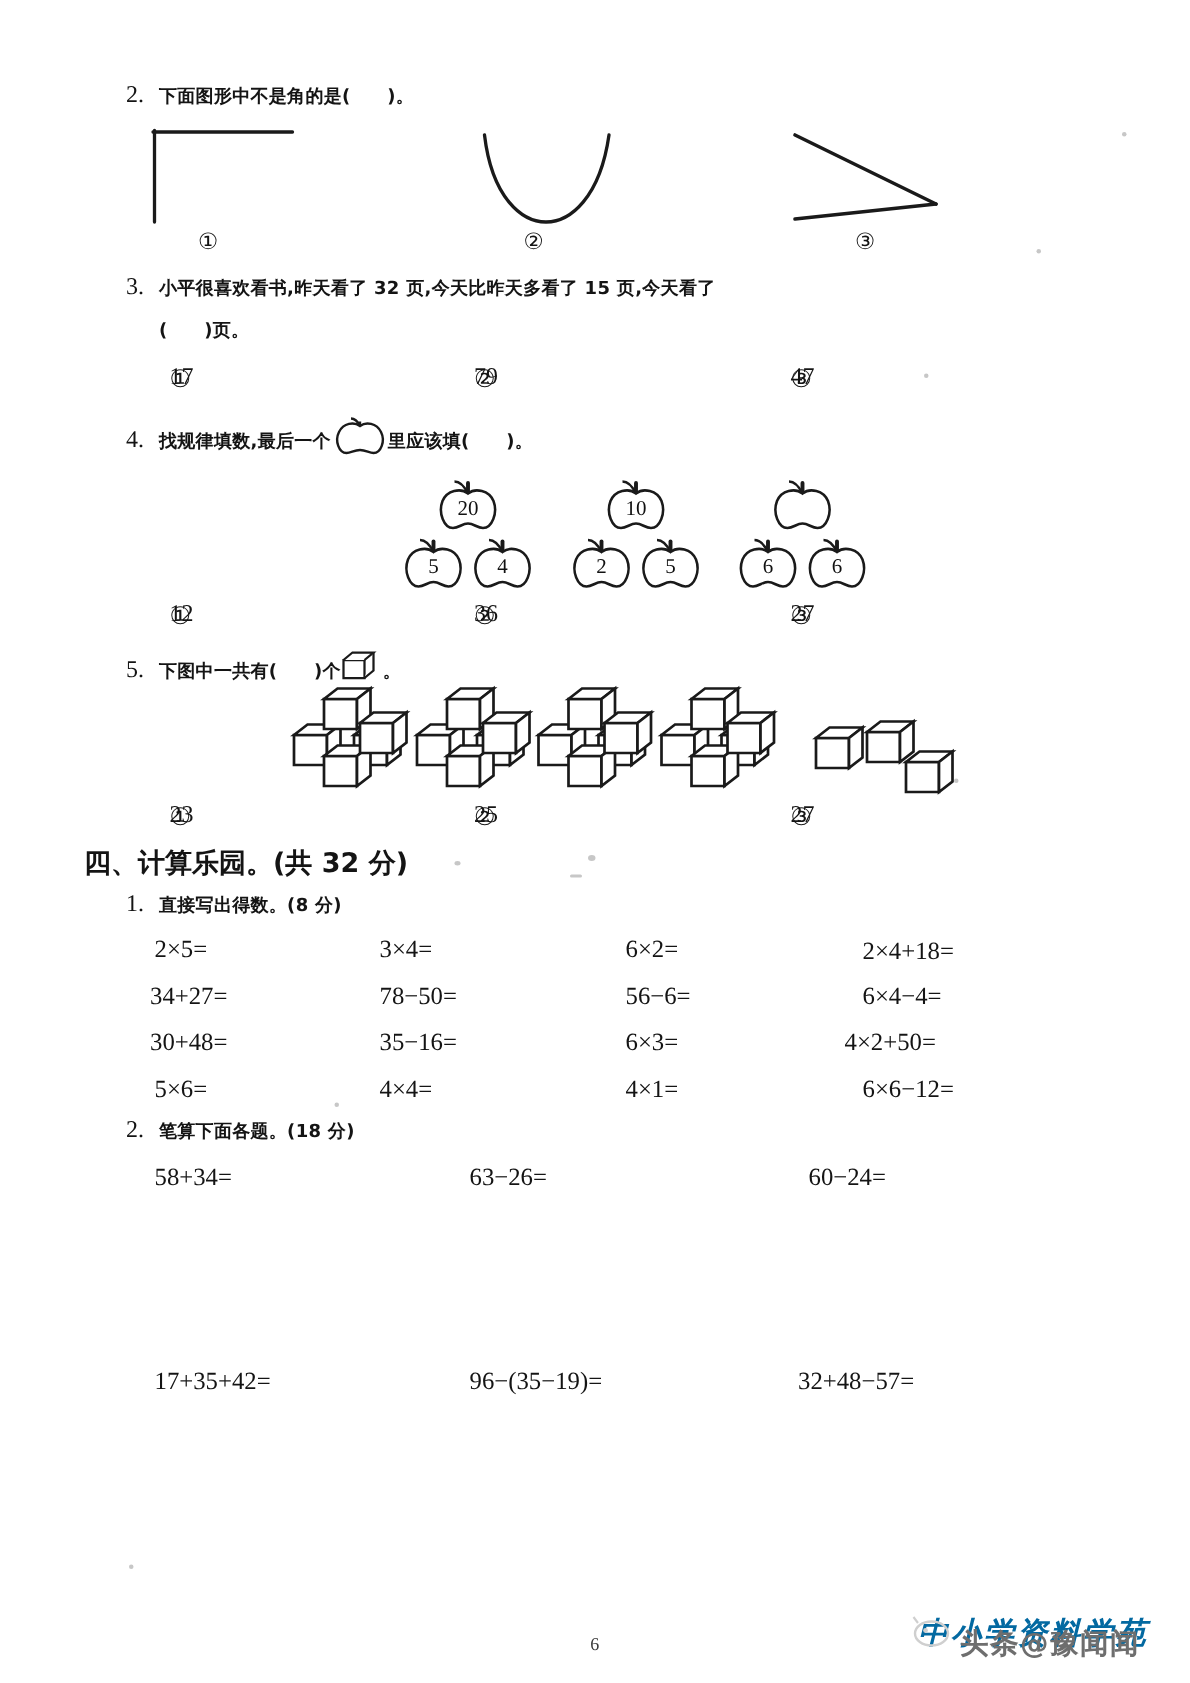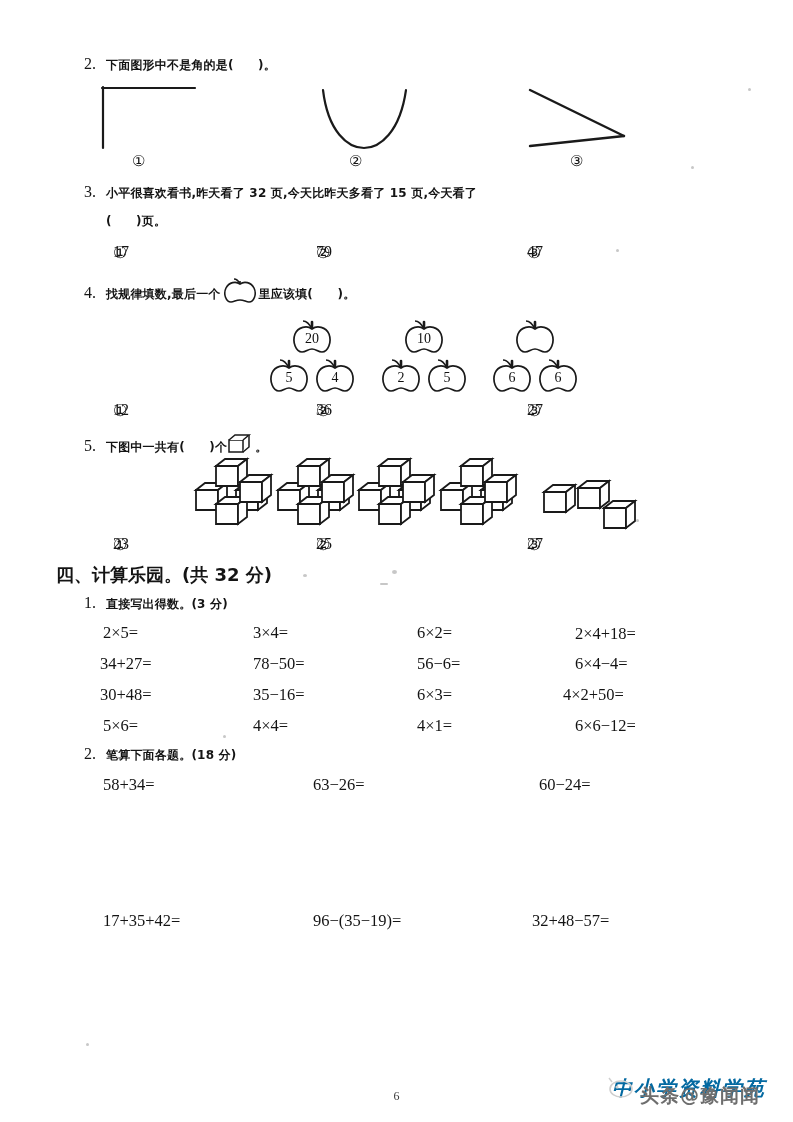--- a/index.html
+++ b/index.html
@@ -237,21 +237,21 @@
       </span>
     <span style="left:414px;">
         <span class="circnum">③</span> 
         <span class="num">27</span>
       </span>
   </div>
 
   <div class="q cn" style="left:56px;top:563px;font-size:18px;font-weight:700;">四、计算乐园。(共 32 分)</div>
 
   <div class="q" style="left:84px;top:594px;">
-    <span class="q-index num">1.</span><span class="q-text cn">直接写出得数。(3 分)</span>
+    <span class="q-index num">1.</span><span class="q-text cn">直接写出得数。(8 分)</span>
   </div>
 
   <div class="calc num" style="left:103px;top:623px;">2×5=</div>
   <div class="calc num" style="left:253px;top:623px;">3×4=</div>
   <div class="calc num" style="left:417px;top:623px;">6×2=</div>
   <div class="calc num" style="left:575px;top:624px;">2×4+18=</div>
 
   <div class="calc num" style="left:100px;top:654px;">34+27=</div>
   <div class="calc num" style="left:253px;top:654px;">78−50=</div>
   <div class="calc num" style="left:417px;top:654px;">56−6=</div>

